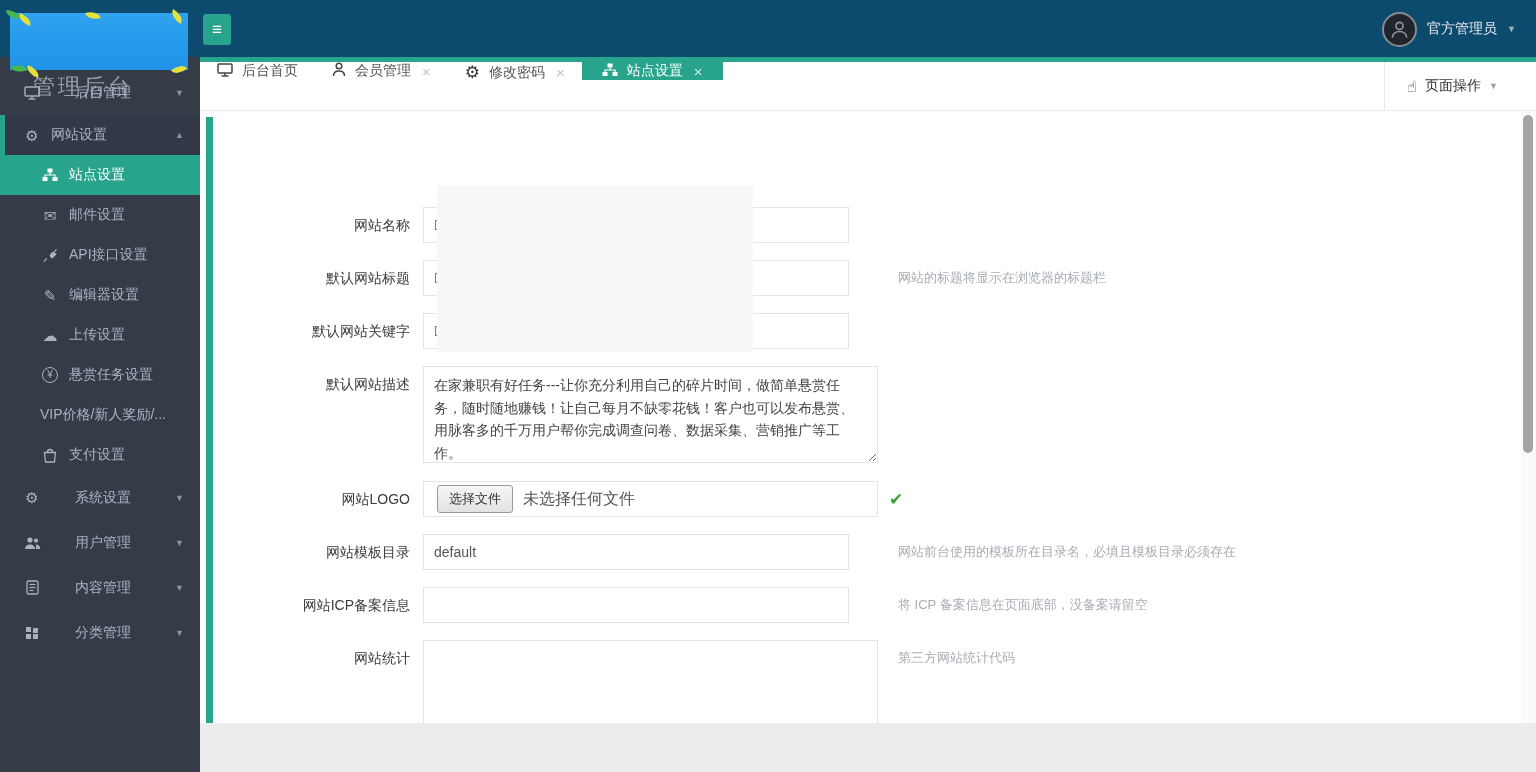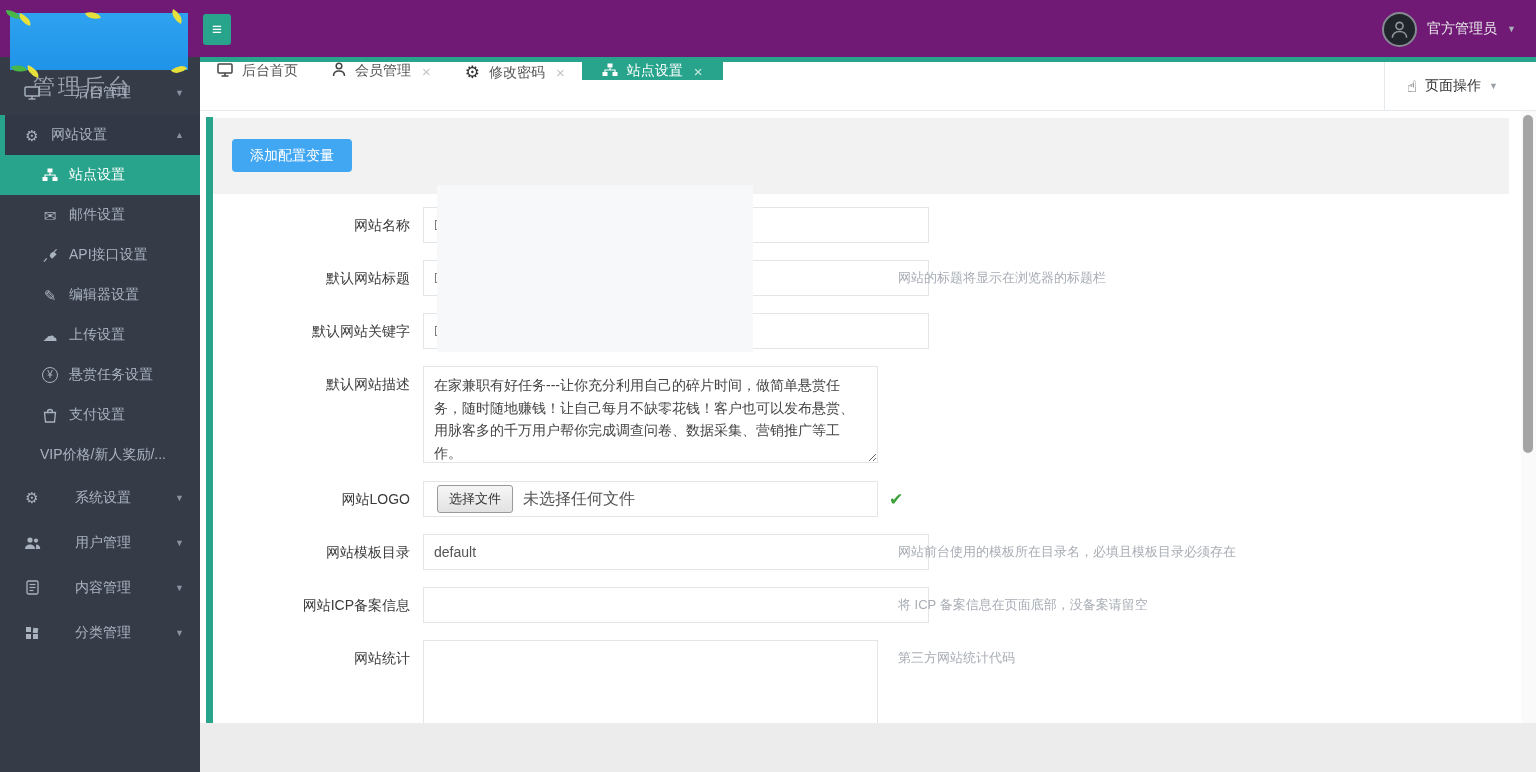--- a/index.html
+++ b/index.html
@@ -1,20 +1,20 @@
 <!DOCTYPE html>
 <html><head>
 <meta charset="utf-8">
 <style>
   html,body{margin:0;padding:0;background:#fff;}
   .page{position:relative;width:1536px;height:772px;overflow:hidden;
         font-family:"Liberation Sans","DejaVu Sans",sans-serif;background:#fff;}
 
   
-  .topbar{position:absolute;left:0;top:0;width:1536px;height:57px;background:#701a75;}
+  .topbar{position:absolute;left:0;top:0;width:1536px;height:57px;background:#0c4a6e;}
   .teal-line{position:absolute;left:200px;top:57px;width:1336px;height:5px;background:#27a48b;}
   .menu-toggle{position:absolute;left:203px;top:14px;width:28px;height:31px;background:#27a48b;
                border:none;border-radius:3px;color:#fff;font-size:17px;line-height:31px;
                text-align:center;cursor:pointer;padding:0;}
   .userbox{position:absolute;right:20px;top:11px;height:36px;display:flex;align-items:center;gap:10px;cursor:pointer;}
   .avatar{width:31px;height:31px;border-radius:50%;border:2px solid #868b93;display:flex;
           align-items:center;justify-content:center;background:#20242b;overflow:hidden;}
   .username{color:#e8e9ea;font-size:14px;}
   .u-caret{color:#aab0b8;font-size:9px;}
 
@@ -54,21 +54,21 @@
 
   
   .accent-bar{position:absolute;left:206px;top:117px;width:7px;height:655px;background:#27a48b;}
   .panel-head{position:absolute;left:213px;top:118px;width:1296px;height:76px;background:#f2f2f3;}
   .add-btn{position:absolute;left:19px;top:21px;width:120px;height:33px;background:#42a7f3;border:none;
            border-radius:4px;color:#fff;font-size:14px;cursor:pointer;}
 
   .frow{position:absolute;left:0;width:1536px;height:0;}
   .flabel{position:absolute;left:230px;width:180px;text-align:right;line-height:36px;
           color:#3b3b3b;font-size:14px;}
-  .tinput{position:absolute;left:423px;width:506px;height:36px;box-sizing:border-box;
+  .tinput{position:absolute;left:423px;width:426px;height:36px;box-sizing:border-box;
           border:1px solid #e3e5e8;background:#fff;padding:0 10px;font-size:14px;color:#555;
           font-family:"Liberation Sans","DejaVu Sans",sans-serif;}
   .tarea{position:absolute;left:423px;width:455px;box-sizing:border-box;border:1px solid #e3e5e8;
          background:#fff;padding:7px 10px;font-size:14px;color:#444;line-height:1.62;resize:vertical;
          font-family:"Liberation Sans","DejaVu Sans",sans-serif;}
   .fhint{position:absolute;left:898px;line-height:36px;color:#a8adb4;font-size:13px;white-space:nowrap;}
   .filebox{position:absolute;left:423px;width:455px;height:36px;box-sizing:border-box;
            border:1px solid #e3e5e8;background:#fff;display:flex;align-items:center;gap:10px;padding:0 13px;}
   .filebtn{border:1px solid #9a9a9a;background:linear-gradient(180deg,#f6f6f6,#e2e2e2);
            border-radius:3px;padding:4px 11px;font-size:13px;color:#333;cursor:pointer;
@@ -154,31 +154,31 @@
       <div class="mi sub">
         <span class="ic">☁</span>
         <span class="lbl">上传设置</span>
       </div>
       <div class="mi sub">
         <span class="ic">
             <span class="yen-circle">¥</span>
           </span>
         <span class="lbl">悬赏任务设置</span>
       </div>
+      <div class="mi sub noicon">
+        <span class="lbl">VIP价格/新人奖励/...</span>
+      </div>
       <div class="mi sub">
         <span class="ic">
           <svg width="14" height="15" viewBox="0 0 14 15">
               <path d="M1.5 4.5h11l-1 9.5h-9z" fill="none" stroke="currentColor" stroke-width="1.3"></path>
               <path d="M4.5 4.5V4a2.5 2.5 0 0 1 5 0v.5" fill="none" stroke="currentColor" stroke-width="1.3"></path>
             </svg>
         </span>
         <span class="lbl">支付设置</span>
-      </div>
-      <div class="mi sub noicon">
-        <span class="lbl">VIP价格/新人奖励/...</span>
       </div>
       <div class="mi top">
         <span class="ic">⚙</span>
         <span class="lbl">系统设置</span>
         <span class="car">▼</span>
       </div>
       <div class="mi top">
         <span class="ic">
           <svg width="17" height="14" viewBox="0 0 17 14">
               <circle cx="6" cy="4" r="2.6" fill="currentColor"></circle>
@@ -266,23 +266,20 @@
       <span class="tclose">×</span>
     </div>
     <div class="page-actions">
       <span class="hand">☝</span>
       <span>页面操作</span>
       <span class="pa-caret">▼</span>
     </div>
   </div>
 
   <div class="accent-bar"></div>
-  <div class="panel-head">
-    <button class="add-btn">添加配置变量</button>
-  </div>
 
   <div class="frow" style="top:207px;">
     <label class="flabel">网站名称</label>
     <input class="tinput" type="text" value="☒" style="">
   </div>
 
   <div class="frow" style="top:260px;">
     <label class="flabel">默认网站标题</label>
     <input class="tinput" type="text" value="☒" style="">
     <span class="fhint">网站的标题将显示在浏览器的标题栏</span>

